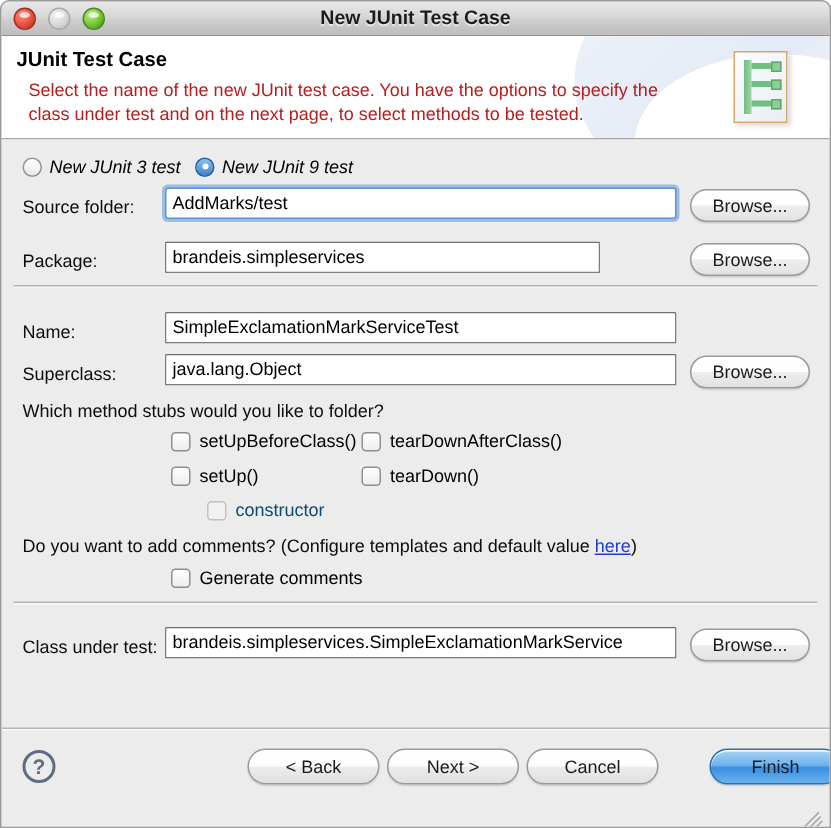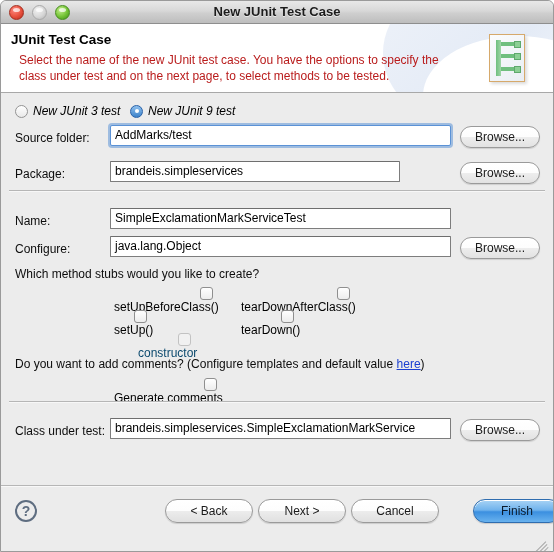--- a/index.html
+++ b/index.html
@@ -244,24 +244,23 @@
     left: 3.5px;
     top: 3.5px;
     width: 4px;
     height: 4px;
     border-radius: 50%;
     background: #ffffff;
   }
   .cb-item {
     position: absolute;
     display: flex;
-    align-items: flex-end;
+    align-items: center;
     font-size: 12px;
     color: #000;
-    flex-direction: column;
   }
   .cbox {
     width: 13px;
     height: 13px;
     box-sizing: border-box;
     border: 1px solid #8f8f8f;
     border-radius: 3px;
     background: linear-gradient(to bottom, #ffffff, #ededed);
     margin-right: 6px;
     flex: none;
@@ -395,25 +394,25 @@
 
     <div class="row-label" style="left:14px; top:74px;">Package:</div>
     <div class="field" style="left:109px; top:68px; width:290px;" title="">brandeis.simpleservices</div>
     <div class="btn" style="left:459px; top:69px; width:80px;">Browse...</div>
 
     <div class="sep" style="top:97px;"></div>
 
     <div class="row-label" style="left:14px; top:121px;">Name:</div>
     <div class="field" style="left:109px; top:115px; width:341px;" title="">SimpleExclamationMarkServiceTest</div>
 
-    <div class="row-label" style="left:14px; top:149px;">Configure:</div>
+    <div class="row-label" style="left:14px; top:149px;">Superclass:</div>
     <div class="field" style="left:109px; top:143px; width:341px;" title="">java.lang.Object</div>
     <div class="btn" style="left:459px; top:144px; width:80px;">Browse...</div>
 
-    <div class="plain-text" style="left:14px; top:174px;">Which method stubs would you like to create?</div>
+    <div class="plain-text" style="left:14px; top:174px;">Which method stubs would you like to folder?</div>
 
     <div class="cb-item" style="left:113px; top:194px;">
       <span class="cbox"></span>
       <span>setUpBeforeClass()</span>
     </div>
     <div class="cb-item" style="left:240px; top:194px;">
       <span class="cbox"></span>
       <span>tearDownAfterClass()</span>
     </div>
     <div class="cb-item" style="left:113px; top:217px;">

